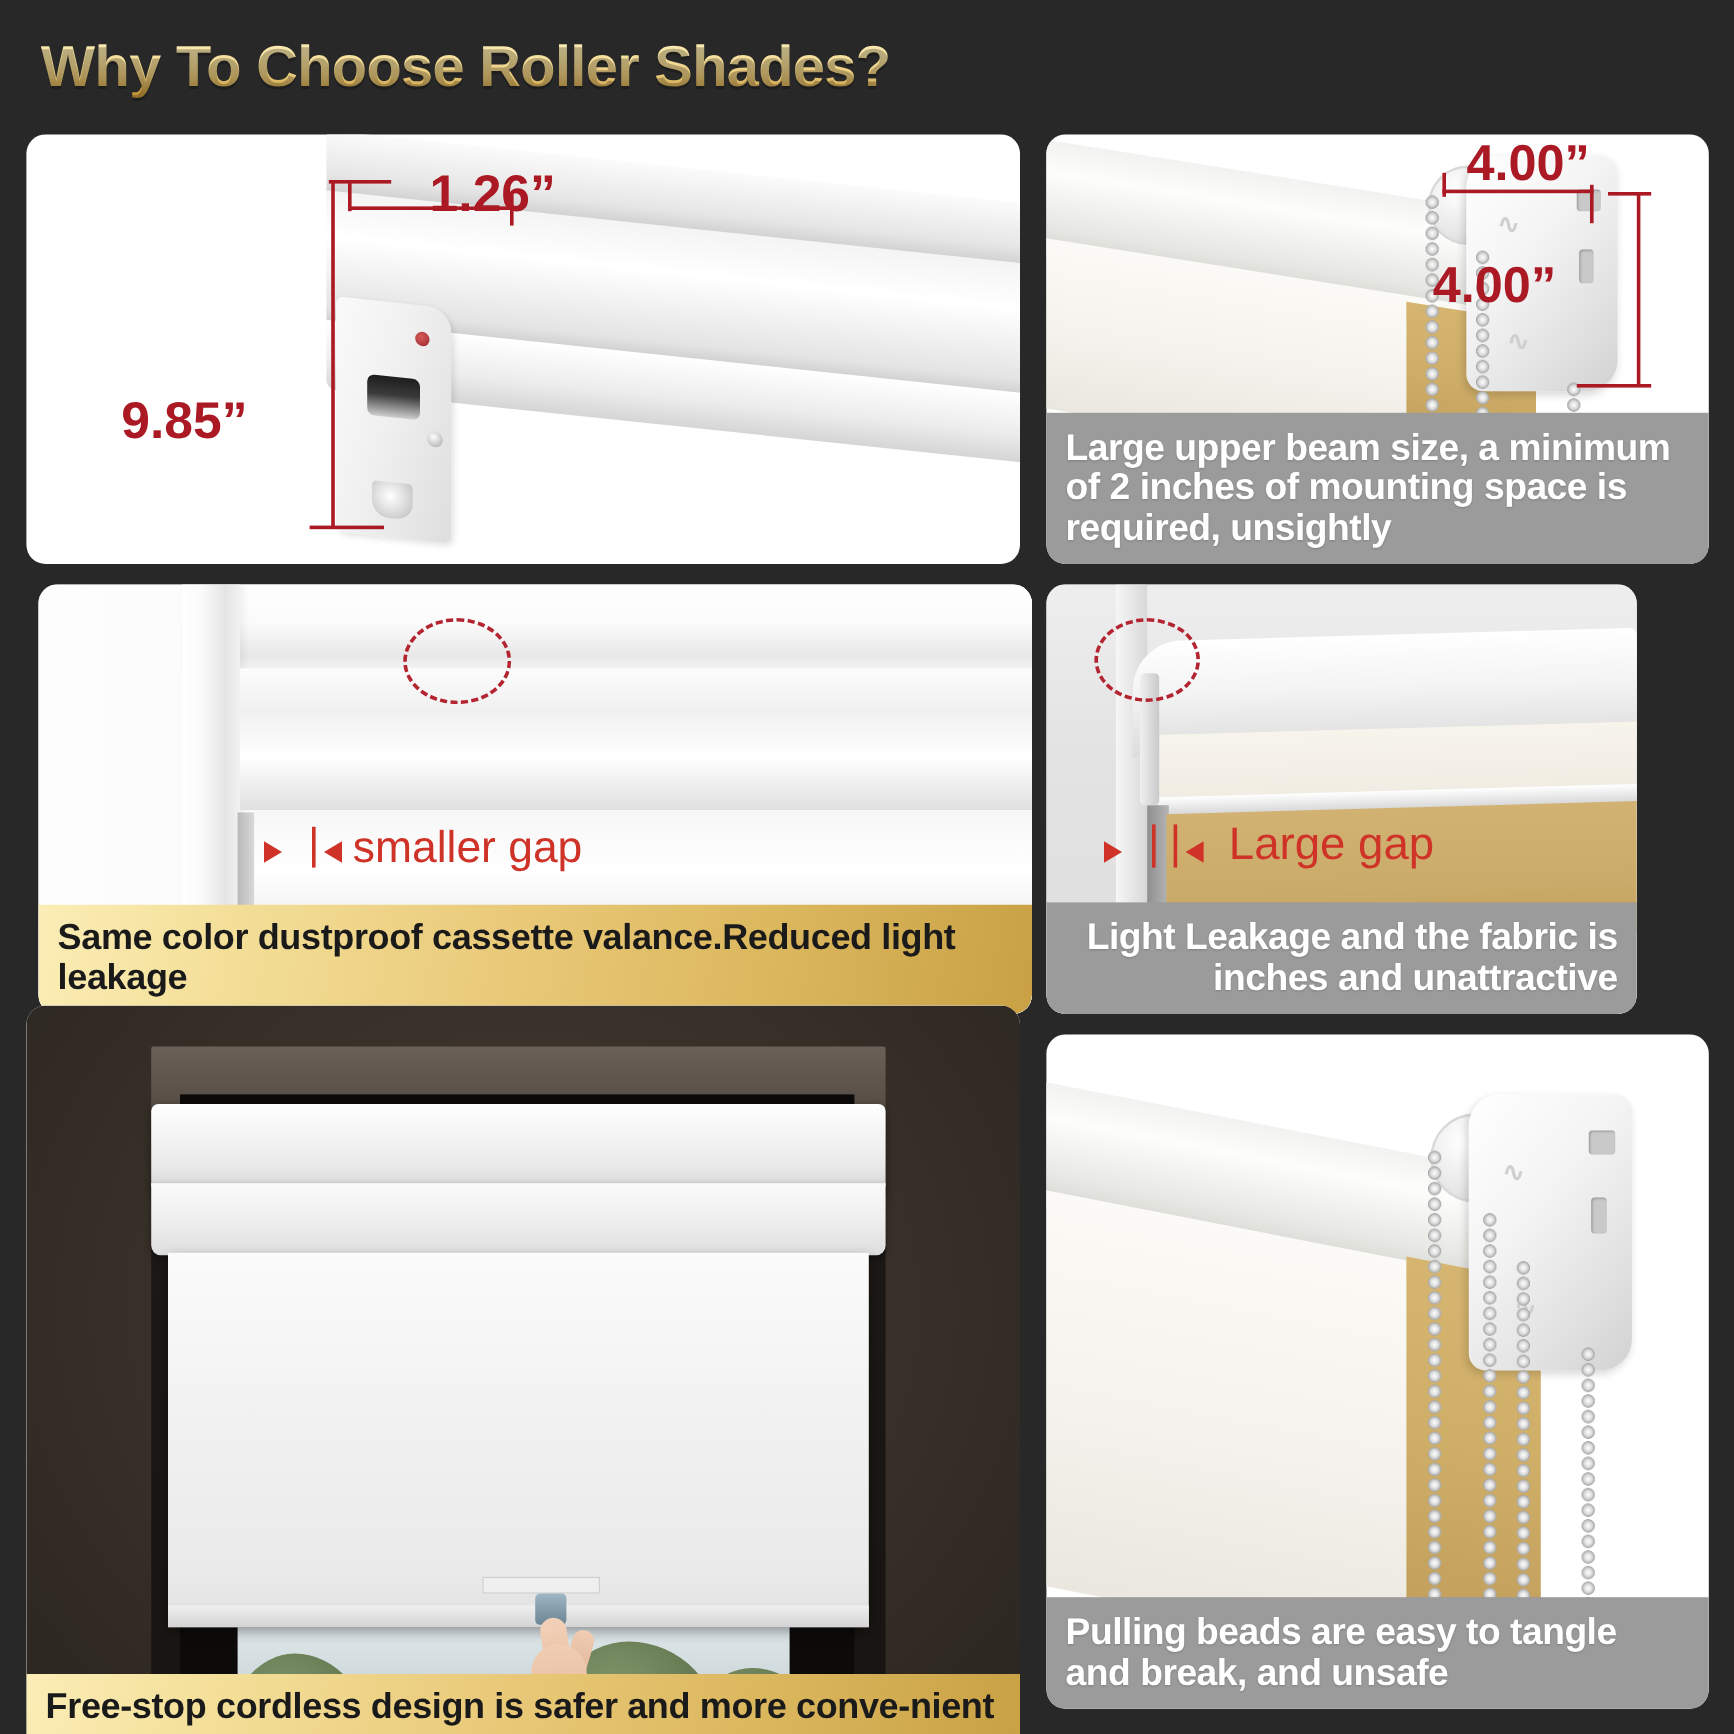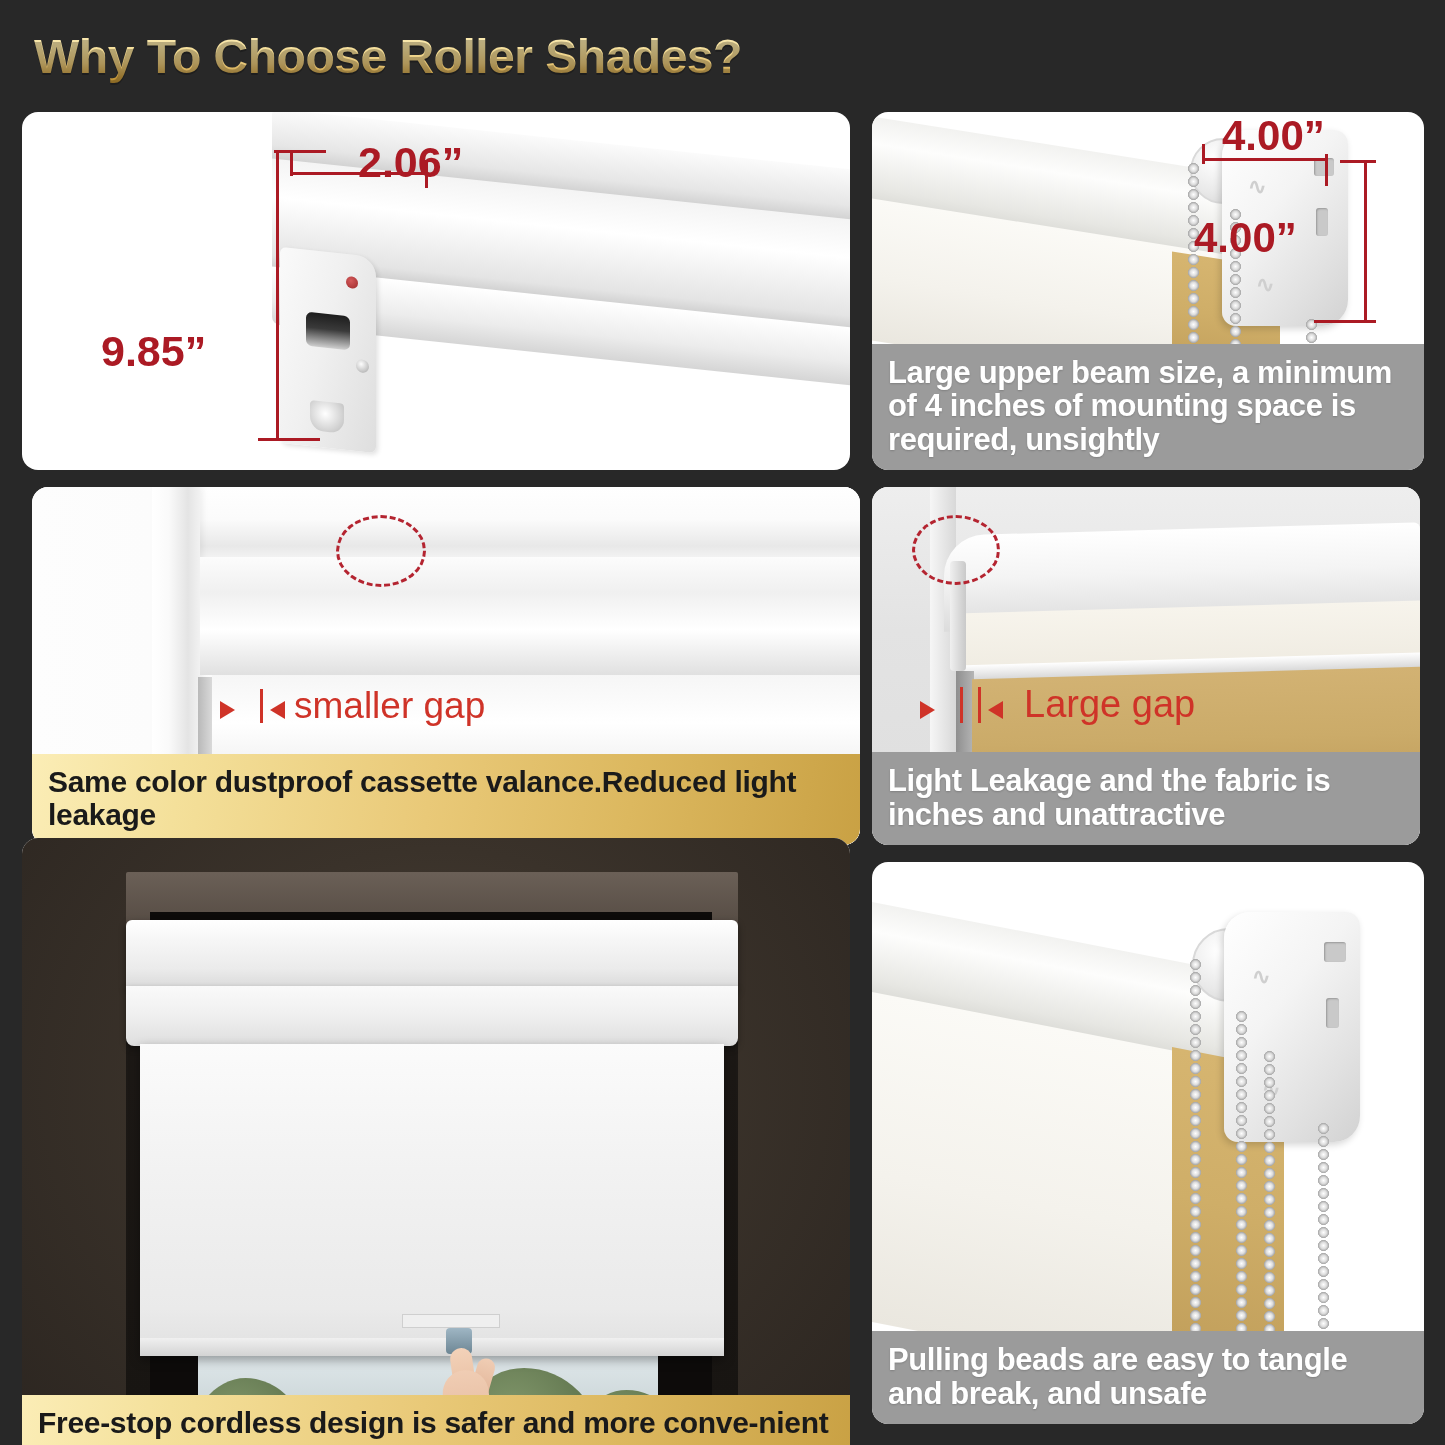--- a/index.html
+++ b/index.html
@@ -44,21 +44,21 @@
 
   .panel {
     position: absolute;
     overflow: hidden;
     border-radius: 16px;
     background: #ffffff;
   }
   .panel.p1 { left: 22px;  top: 112px;  width: 828px; height: 358px; }
   .panel.p2 { left: 872px; top: 112px;  width: 552px; height: 358px; }
   .panel.p3 { left: 22px;  top: 487px;  width: 828px; height: 358px; margin-left: 10px; }
-  .panel.p4 { left: 872px; top: 487px;  width: 548px; height: 358px; }
+  .panel.p4 { left: 872px; top: 487px;  width: 492px; height: 358px; text-align: right; }
   .panel.p5 { left: 22px;  top: 838px;  width: 828px; height: 627px; }
   .panel.p6 { left: 872px; top: 862px;  width: 552px; height: 562px; }
 
   .photo { position: absolute; inset: 0; }
 
   
   .caption {
     position: absolute;
     left: 0;
     bottom: 0;
@@ -403,21 +403,21 @@
         <div class="p1-slot"></div>
         <div class="p1-screw"></div>
         <div class="p1-screw-dot"></div>
         <div class="p1-redscrew"></div>
       </div>
 
       <div class="dim-line dim-h" style="left:252px; top:38px; width:52px;"></div>
       <div class="dim-line dim-h" style="left:268px; top:60px; width:138px;"></div>
       <div class="dim-line dim-v" style="left:268px; top:38px; height:26px;"></div>
       <div class="dim-line dim-v" style="left:403px; top:48px; height:28px;"></div>
-      <div class="dim-label" style="left:336px; top:29px; font-size:43px;">2.06”</div>
+      <div class="dim-label" style="left:336px; top:29px; font-size:43px;">1.26”</div>
 
       <div class="dim-line dim-v" style="left:254px; top:38px; height:290px;"></div>
       <div class="dim-line dim-h" style="left:236px; top:326px; width:62px;"></div>
       <div class="dim-label" style="left:79px; top:218px; font-size:43px;">9.85”</div>
     </div>
 
   </div>
 
   <div class="panel p2">
     <div class="photo">
@@ -443,21 +443,21 @@
       <div class="dim-line dim-v" style="left:330px; top:32px; height:20px;"></div>
       <div class="dim-line dim-v" style="left:453px; top:42px; height:32px;"></div>
       <div class="dim-label" style="left:350px; top:3px; font-size:42px;">4.00”</div>
 
       <div class="dim-line dim-v" style="left:492px; top:48px; height:162px;"></div>
       <div class="dim-line dim-h" style="left:468px; top:48px; width:36px;"></div>
       <div class="dim-line dim-h" style="left:442px; top:208px; width:62px;"></div>
       <div class="dim-label" style="left:322px; top:105px; font-size:42px;">4.00”</div>
     </div>
 
-    <div class="caption gray">Large upper beam size, a minimum of 4 inches of mounting space is required, unsightly</div>
+    <div class="caption gray">Large upper beam size, a minimum of 2 inches of mounting space is required, unsightly</div>
   </div>
 
   <div class="panel p3">
     <div class="photo">
       <div class="p3-wall"></div>
       <div class="p3-frame-top"></div>
       <div class="p3-frame-v"></div>
       <div class="p3-valance wood-grain"></div>
       <div class="p3-gap"></div>
       <div class="p3-shade wood-grain"></div>

